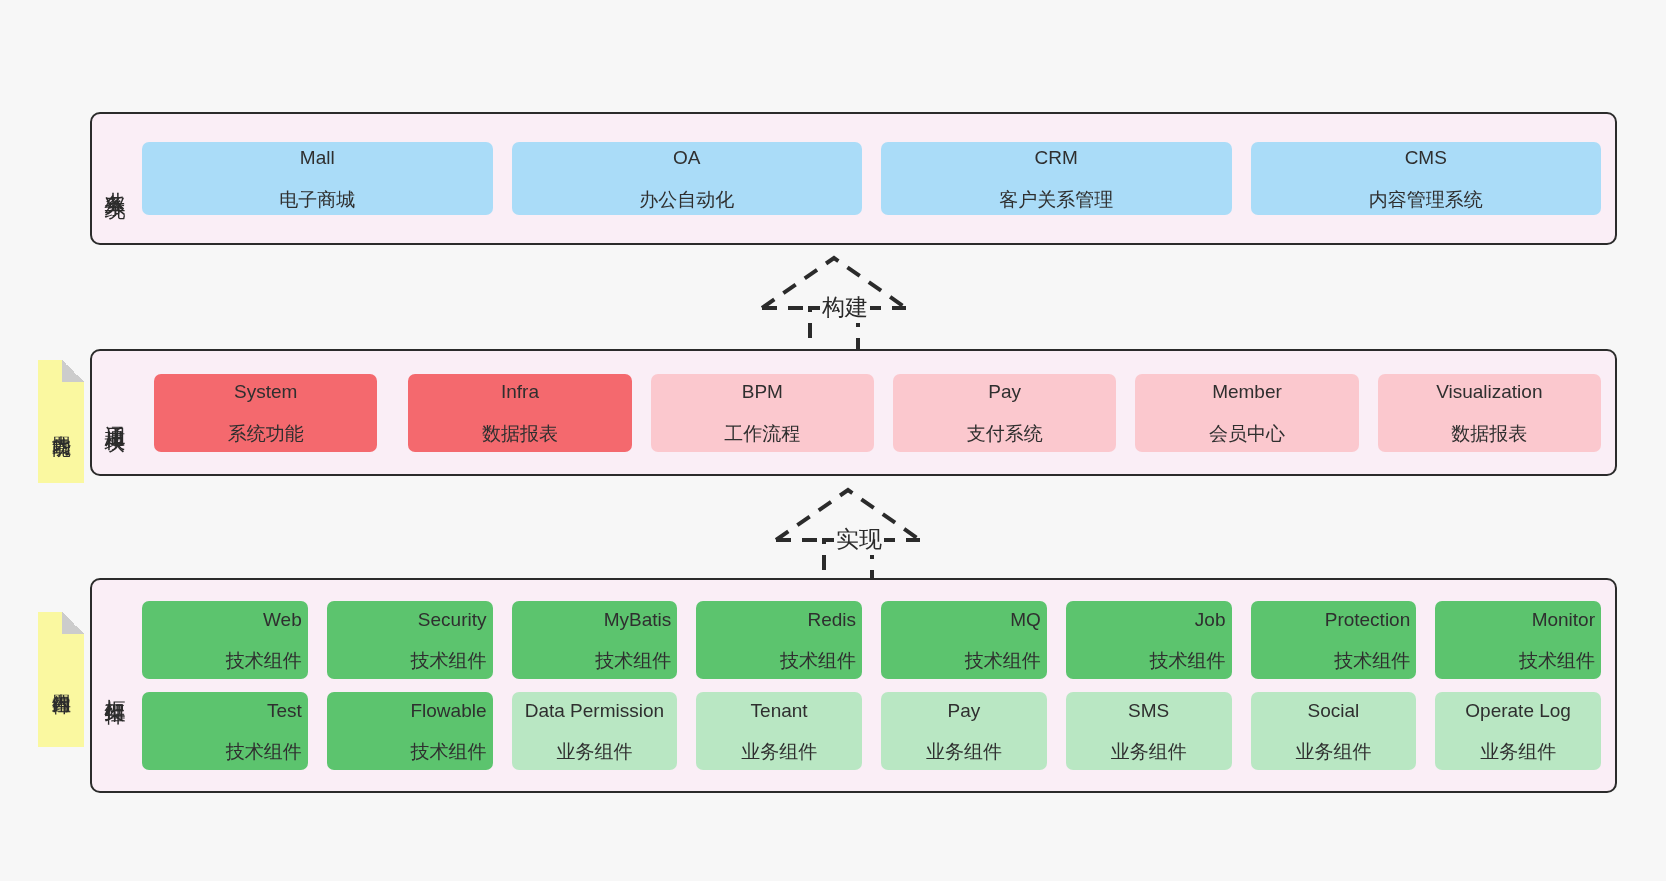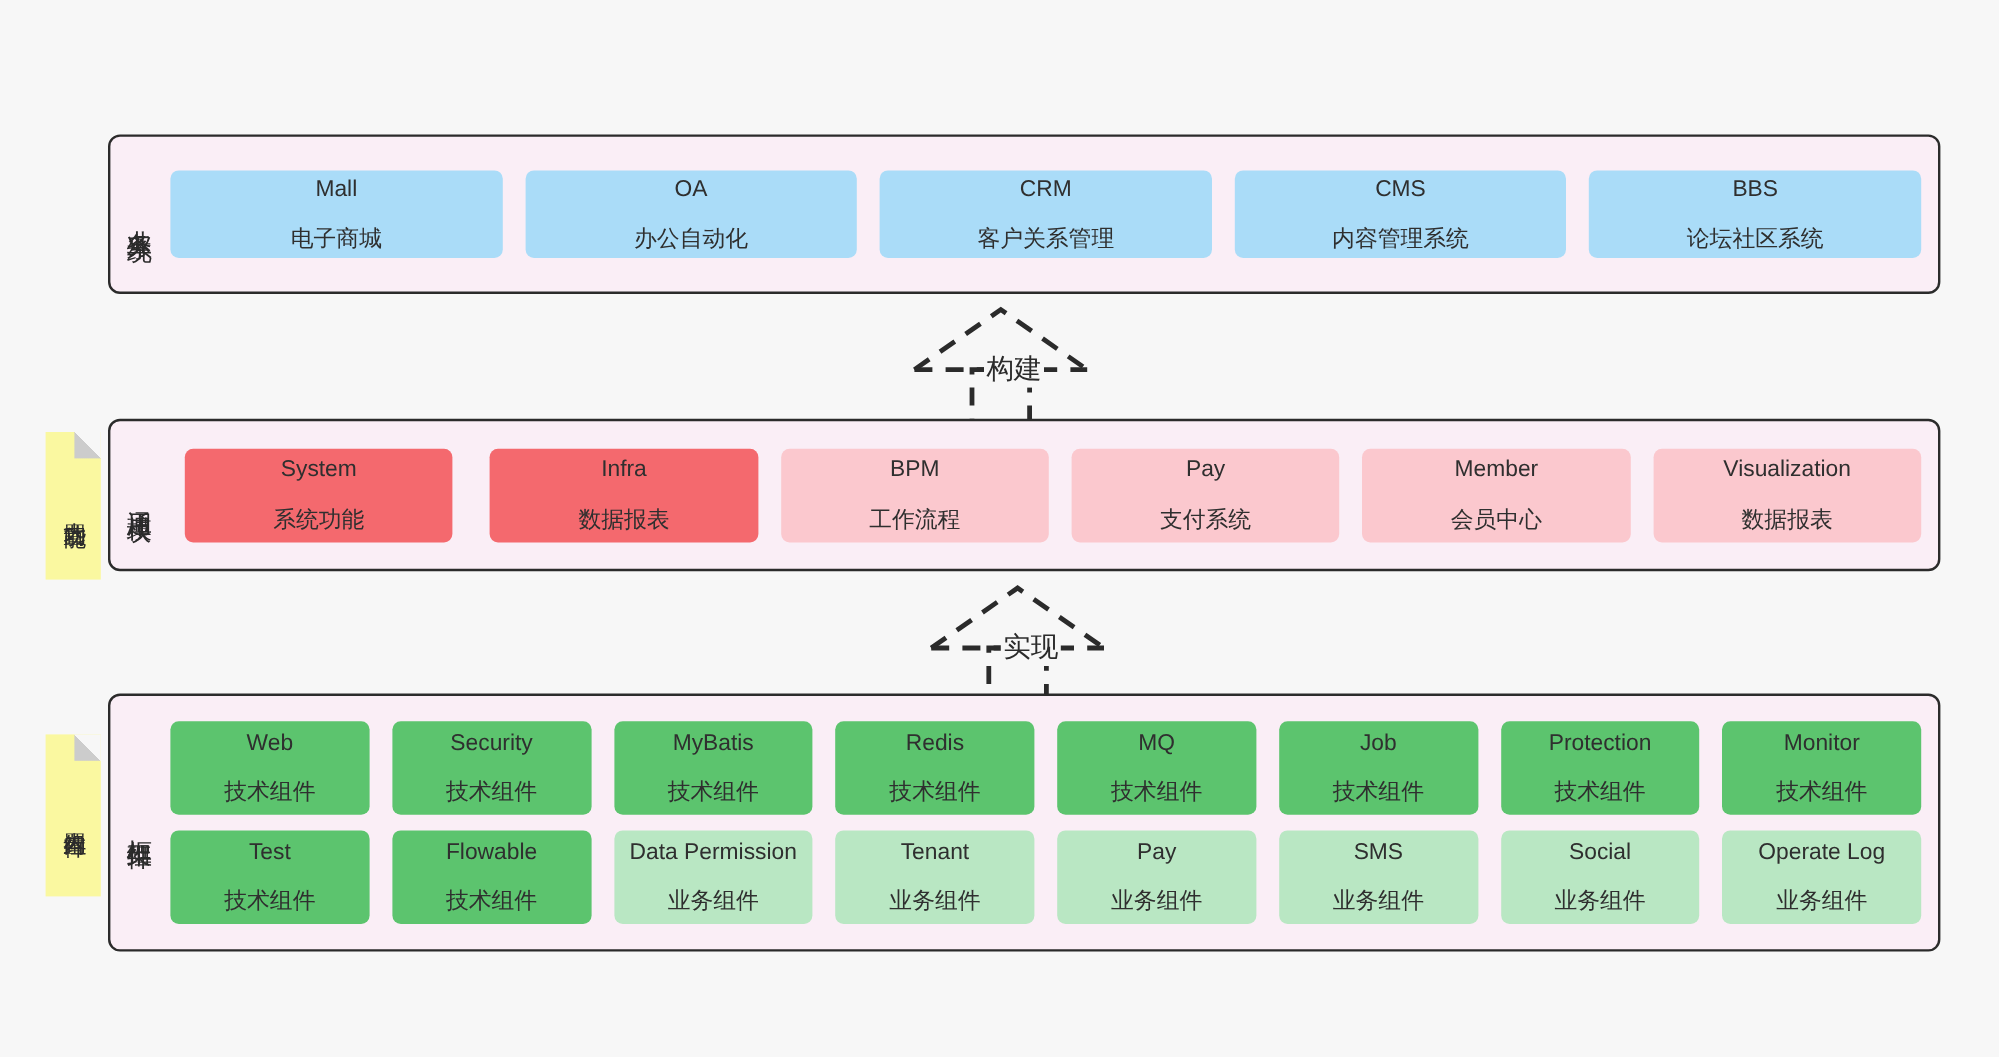--- a/index.html
+++ b/index.html
@@ -84,21 +84,21 @@
   #panel-common .cell { height: 78px; }
 
   #panel-framework{ left: 90px;  top: 578px; width: 1527px; height: 215px; }
   #panel-framework .cell { height: 78px; }
   #panel-framework .panel-body { gap: 13px; padding: 0 14px 0 4px; }
 
   
   .c-blue        { background: #aadcf8; }
   .c-red         { background: #f4696e; margin-left: 12px; }
   .c-pink        { background: #fbc8ce; }
-  .c-green       { background: #5cc46e; }
+  .c-green       { background: #5cc46e; align-items: flex-end; }
   .c-green-light { background: #b9e7c3; }
 
   
   .note {
     position: absolute;
     background: #faf8a0;
     box-sizing: border-box;
     display: flex;
     align-items: center;
     justify-content: center;
@@ -154,24 +154,20 @@
           <span class="t2">办公自动化</span>
         </div>
         <div class="cell c-blue">
           <span class="t1">CRM</span>
           <span class="t2">客户关系管理</span>
         </div>
         <div class="cell c-blue">
           <span class="t1">CMS</span>
           <span class="t2">内容管理系统</span>
         </div>
-        <div class="cell c-blue">
-          <span class="t1">BBS</span>
-          <span class="t2">论坛社区系统</span>
-        </div>
       </div>
     </div>
   </div>
 
   <div class="arrow-wrap" id="arrow-build">
     <svg width="180" height="105" viewBox="0 0 180 105" aria-hidden="true">
       <polyline points="18,58 90,8 162,58" fill="none" stroke="#2b2b2b" stroke-width="4" stroke-dasharray="15,11" stroke-linecap="butt"></polyline>
       <line x1="18" y1="58" x2="162" y2="58" stroke="#2b2b2b" stroke-width="4" stroke-dasharray="15,11"></line>
       <rect x="66" y="58" width="48" height="45" fill="none" stroke="#2b2b2b" stroke-width="4" stroke-dasharray="15,11"></rect>
     </svg>

